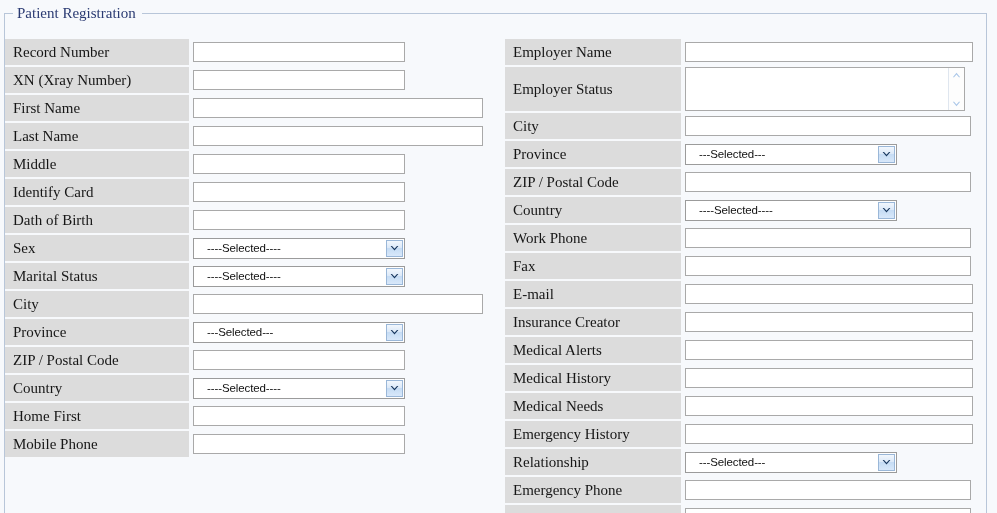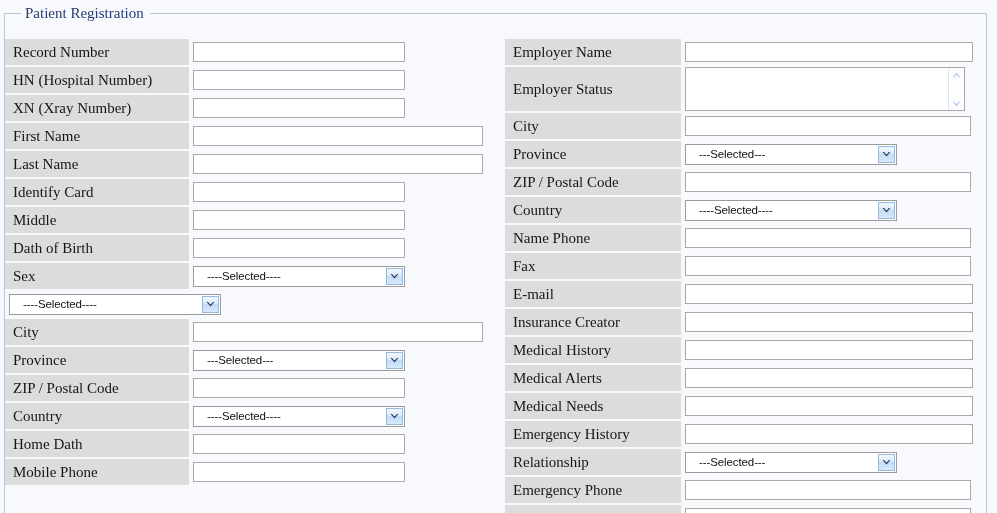--- a/index.html
+++ b/index.html
@@ -25,21 +25,21 @@
     width: 983px;
     height: 560px;
     border: 1px solid #b8c6d9;
     border-radius: 0;
     margin: 0;
     padding: 0;
     background: transparent;
     box-sizing: border-box;
   }
   .reg-legend {
-    margin-left: 16px;
+    margin-left: 8px;
     padding: 0 6px 0 4px;
     font-family: "Liberation Serif", "DejaVu Serif", serif;
     font-size: 15px;
     color: #2a3a72;
     line-height: 1;
   }
 
   
   .cols {
     position: absolute;
@@ -189,75 +189,70 @@
 
   <div class="cols">
     <div class="col col-left" id="col-left">
         <div class="row">
           <div class="lbl">Record Number</div>
           <div class="ctl">
             <input type="text" class="tin w-sm" value="" style="">
           </div>
         </div>
         <div class="row">
-          <div class="lbl">HN (Hospital Number)</div>
-          <div class="ctl">
-            <input type="text" class="tin w-sm" value="" style="">
-          </div>
-        </div>
-        <div class="row">
           <div class="lbl">XN (Xray Number)</div>
           <div class="ctl">
             <input type="text" class="tin w-sm" value="" style="">
           </div>
         </div>
         <div class="row">
           <div class="lbl">First Name</div>
           <div class="ctl">
             <input type="text" class="tin w-lg" value="" style="">
           </div>
         </div>
         <div class="row">
           <div class="lbl">Last Name</div>
           <div class="ctl">
             <input type="text" class="tin w-lg" value="" style="">
           </div>
         </div>
         <div class="row">
+          <div class="lbl">Middle</div>
+          <div class="ctl">
+            <input type="text" class="tin w-sm" value="" style="">
+          </div>
+        </div>
+        <div class="row">
           <div class="lbl">Identify Card</div>
           <div class="ctl">
             <input type="text" class="tin w-sm" value="" style="">
           </div>
         </div>
         <div class="row">
-          <div class="lbl">Middle</div>
-          <div class="ctl">
-            <input type="text" class="tin w-sm" value="" style="">
-          </div>
-        </div>
-        <div class="row">
           <div class="lbl">Dath of Birth</div>
           <div class="ctl">
             <input type="text" class="tin w-sm" value="" style="">
           </div>
         </div>
         <div class="row">
           <div class="lbl">Sex</div>
           <div class="ctl">
             <div class="sel">
               <span class="sel-txt">----Selected----</span>
               <span class="sel-btn">
                 <svg width="9" height="7" viewBox="0 0 9 7">
                   <path d="M0.6 1.1 L4.5 5.4 L8.4 1.1 L7.0 1.1 L4.5 3.7 L2.0 1.1 Z" fill="#17365d"></path>
                 </svg>
               </span>
             </div>
           </div>
         </div>
         <div class="row">
+          <div class="lbl">Marital Status</div>
           <div class="ctl">
             <div class="sel">
               <span class="sel-txt">----Selected----</span>
               <span class="sel-btn">
                 <svg width="9" height="7" viewBox="0 0 9 7">
                   <path d="M0.6 1.1 L4.5 5.4 L8.4 1.1 L7.0 1.1 L4.5 3.7 L2.0 1.1 Z" fill="#17365d"></path>
                 </svg>
               </span>
             </div>
           </div>
@@ -294,21 +289,21 @@
               <span class="sel-txt">----Selected----</span>
               <span class="sel-btn">
                 <svg width="9" height="7" viewBox="0 0 9 7">
                   <path d="M0.6 1.1 L4.5 5.4 L8.4 1.1 L7.0 1.1 L4.5 3.7 L2.0 1.1 Z" fill="#17365d"></path>
                 </svg>
               </span>
             </div>
           </div>
         </div>
         <div class="row">
-          <div class="lbl">Home Dath</div>
+          <div class="lbl">Home First</div>
           <div class="ctl">
             <input type="text" class="tin w-sm" value="" style="">
           </div>
         </div>
         <div class="row">
           <div class="lbl">Mobile Phone</div>
           <div class="ctl">
             <input type="text" class="tin w-sm" value="" style="">
           </div>
         </div>
@@ -369,21 +364,21 @@
               <span class="sel-txt">----Selected----</span>
               <span class="sel-btn">
                 <svg width="9" height="7" viewBox="0 0 9 7">
                   <path d="M0.6 1.1 L4.5 5.4 L8.4 1.1 L7.0 1.1 L4.5 3.7 L2.0 1.1 Z" fill="#17365d"></path>
                 </svg>
               </span>
             </div>
           </div>
         </div>
         <div class="row">
-          <div class="lbl">Name Phone</div>
+          <div class="lbl">Work Phone</div>
           <div class="ctl">
             <input type="text" class="tin w-md" value="" style="">
           </div>
         </div>
         <div class="row">
           <div class="lbl">Fax</div>
           <div class="ctl">
             <input type="text" class="tin w-md" value="" style="">
           </div>
         </div>
@@ -393,27 +388,27 @@
             <input type="text" class="tin w-xl" value="" style="">
           </div>
         </div>
         <div class="row">
           <div class="lbl">Insurance Creator</div>
           <div class="ctl">
             <input type="text" class="tin w-xl" value="" style="">
           </div>
         </div>
         <div class="row">
+          <div class="lbl">Medical Alerts</div>
+          <div class="ctl">
+            <input type="text" class="tin w-xl" value="" style="">
+          </div>
+        </div>
+        <div class="row">
           <div class="lbl">Medical History</div>
-          <div class="ctl">
-            <input type="text" class="tin w-xl" value="" style="">
-          </div>
-        </div>
-        <div class="row">
-          <div class="lbl">Medical Alerts</div>
           <div class="ctl">
             <input type="text" class="tin w-xl" value="" style="">
           </div>
         </div>
         <div class="row">
           <div class="lbl">Medical Needs</div>
           <div class="ctl">
             <input type="text" class="tin w-xl" value="" style="">
           </div>
         </div>

